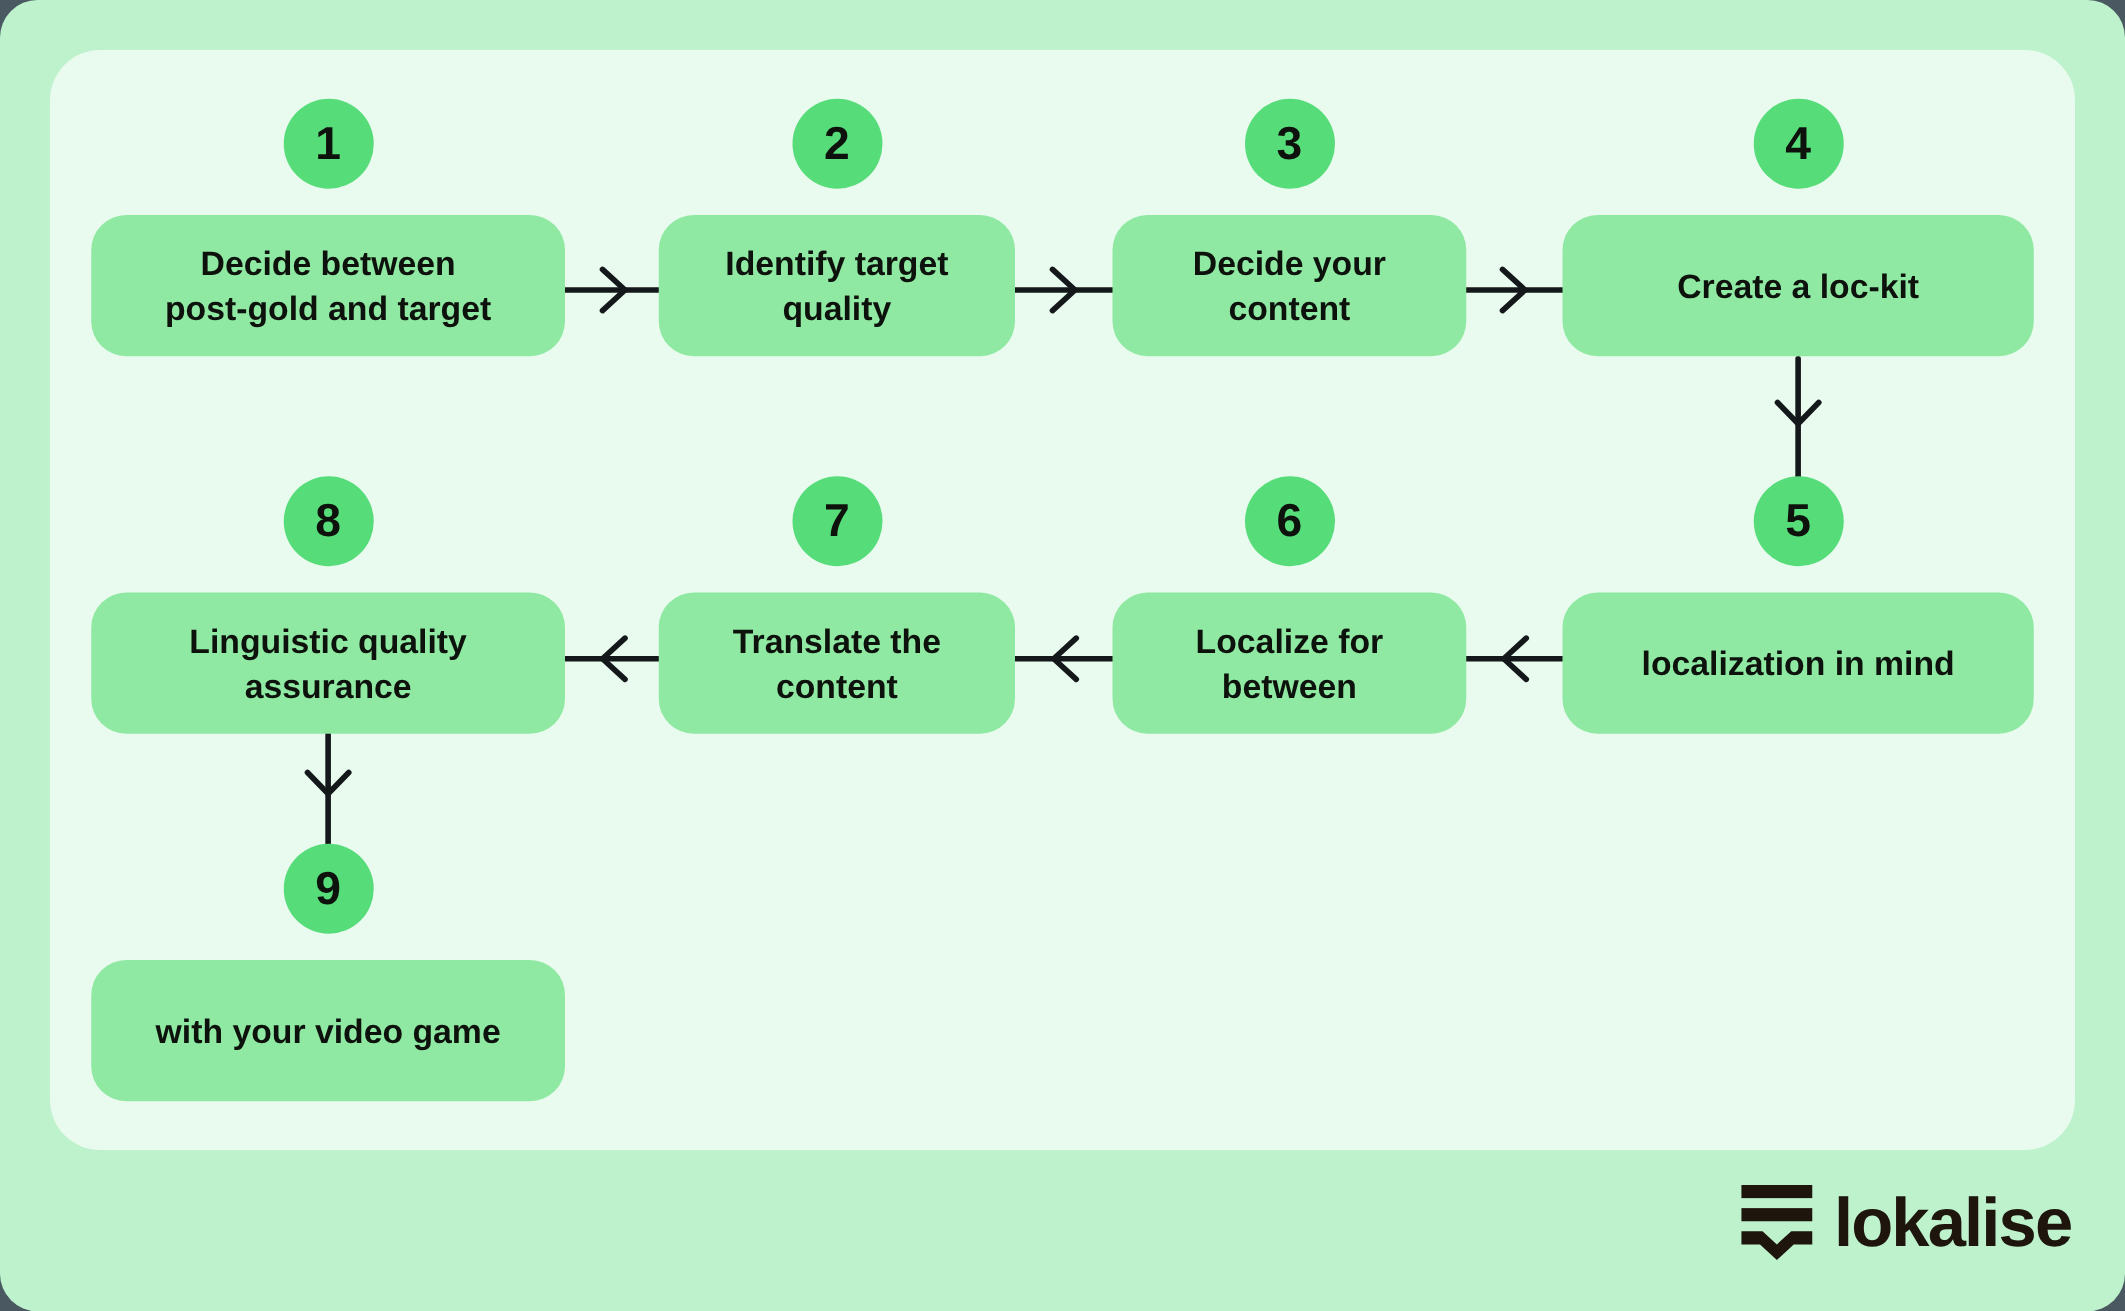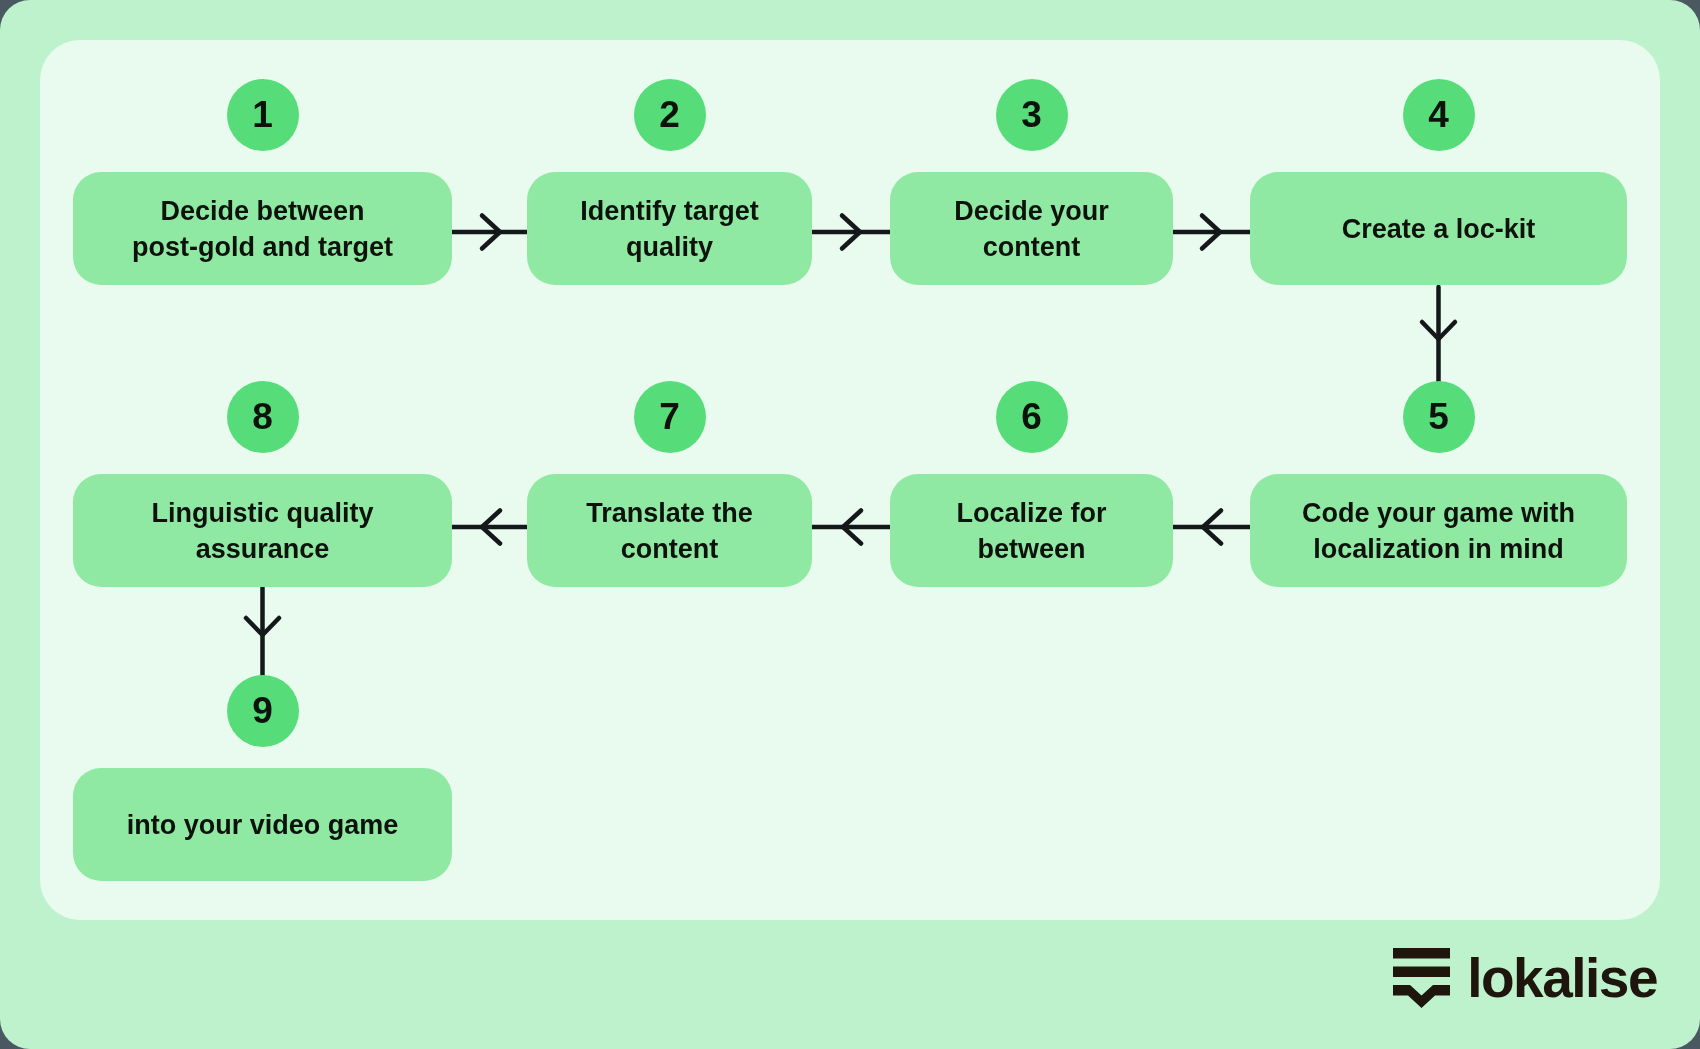--- a/index.html
+++ b/index.html
@@ -187,21 +187,20 @@
       <span class="ln">Create a loc-kit</span>
       <span class="ln"></span>
     </div>
   </div>
 
   <div class="step c4 r2">
     <div class="badge">
       <span>5</span>
     </div>
     <div class="box">
-      <span class="ln">Code your game with</span>
       <span class="ln">localization in mind</span>
     </div>
   </div>
 
   <div class="step c3 r2">
     <div class="badge">
       <span>6</span>
     </div>
     <div class="box">
       <span class="ln">Localize for</span>
@@ -227,21 +226,21 @@
       <span class="ln">Linguistic quality</span>
       <span class="ln">assurance</span>
     </div>
   </div>
 
   <div class="step c1 r3">
     <div class="badge">
       <span>9</span>
     </div>
     <div class="box">
-      <span class="ln">into your video game</span>
+      <span class="ln">with your video game</span>
     </div>
   </div>
 
   <div class="logo">
     <svg class="logo-mark" viewBox="0 0 57 61">
       <g fill="#1e150c">
         <rect x="0" y="0" width="57" height="10.5"></rect>
         <rect x="0" y="18.5" width="57" height="10.5"></rect>
         <path d="M0 37 H17 L28.5 47.5 40 37 H57 V47.5 H42 L28.5 60 15 47.5 H0 Z"></path>
       </g>

